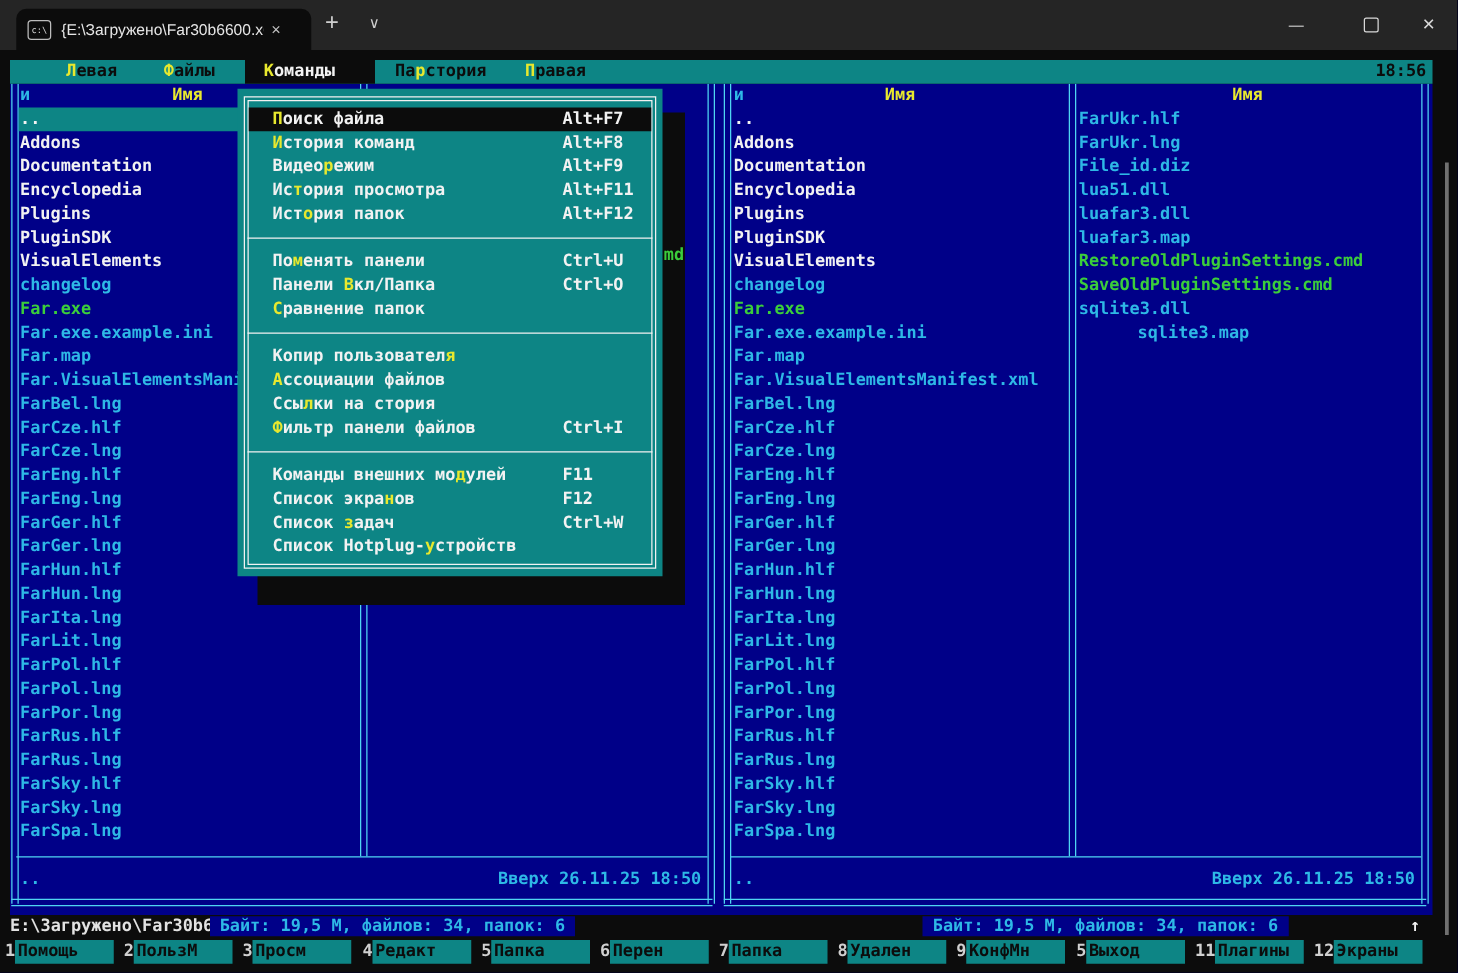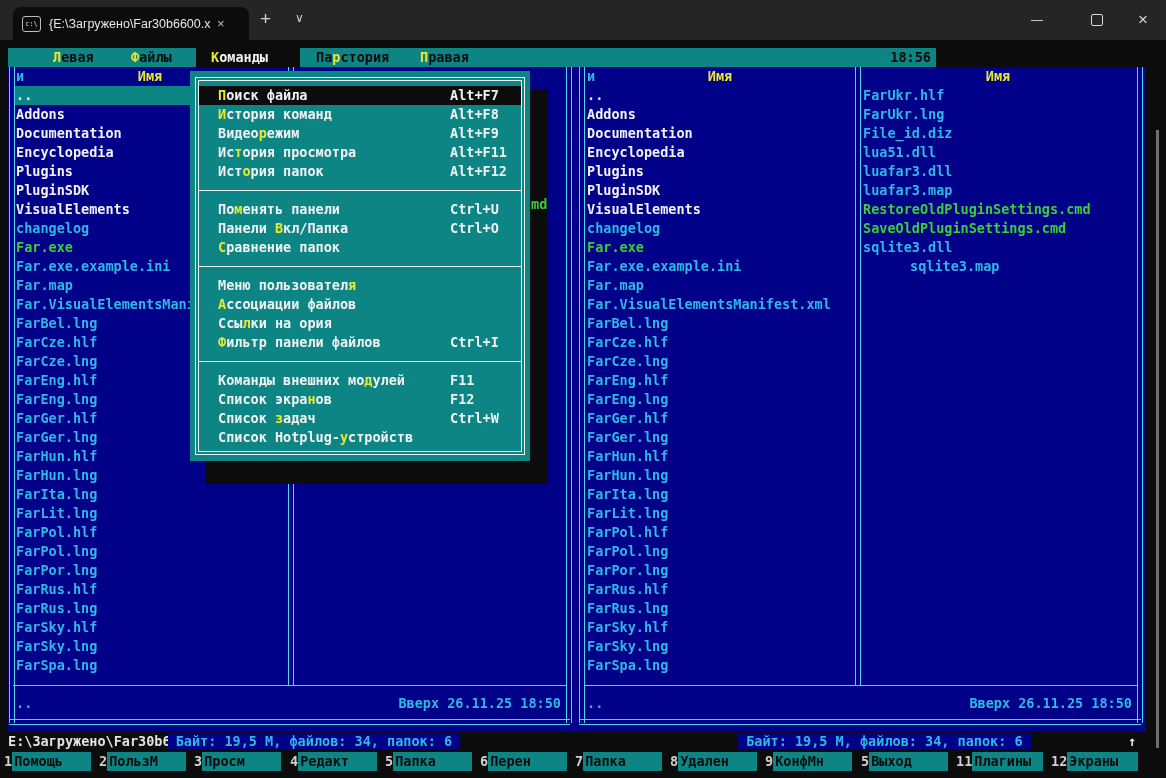--- a/index.html
+++ b/index.html
@@ -65,21 +65,21 @@
     <div class="tbtn" style="left:1074px;">
       <div class="maxbox"></div>
     </div>
     <div class="tbtn" style="left:1120px;font-size:17px;font-weight:400;">×</div>
   </div>
 
   <div class="abs" style="left:0;top:40px;width:1166px;height:738px;background:#0C0C0C;">
 
     <div class="abs navy-bg" style="left:8px;top:27px;width:1138px;height:665px;"></div>
 
-    <div class="abs teal-bg" style="left:8px;top:8px;width:928px;height:19px;z-index:8;">
+    <div class="abs teal-bg" style="left:8px;top:8px;width:1138px;height:19px;z-index:8;">
       <div id="menubar-items">
           <div class="r" style="left: 45px;"><span class="c-black"></span><span class="c-yellow">Л</span><span class="c-black">евая</span></div>
           <div class="r" style="left: 123px;"><span class="c-black"></span><span class="c-yellow">Ф</span><span class="c-black">айлы</span></div>
           <div class="r" style="left: 188px; top: 0px; width: 104px; background: rgb(12, 12, 12);"></div>
           <div class="r" style="left: 203px;"><span class="c-white"></span><span class="c-yellow">К</span><span class="c-white">оманды</span></div>
           <div class="r" style="left: 308px;"><span class="c-black">Па</span><span class="c-yellow">р</span><span class="c-black">стория</span></div>
           <div class="r" style="left: 412px;"><span class="c-black"></span><span class="c-yellow">П</span><span class="c-black">равая</span></div>
         </div>
       <div class="r c-black" style="right:5px;">18:56</div>
     </div>
@@ -203,23 +203,23 @@
           <div class="menu-row sel" style="top: 15px;"><span class="lbl"><span></span><span class="c-yellow">П</span><span>оиск файла</span></span><span class="sc">Alt+F7</span></div>
           <div class="menu-row" style="top: 34px;"><span class="lbl"><span></span><span class="c-yellow">И</span><span>стория команд</span></span><span class="sc">Alt+F8</span></div>
           <div class="menu-row" style="top: 53px;"><span class="lbl"><span>Видео</span><span class="c-yellow">р</span><span>ежим</span></span><span class="sc">Alt+F9</span></div>
           <div class="menu-row" style="top: 72px;"><span class="lbl"><span>Ис</span><span class="c-yellow">т</span><span>ория просмотра</span></span><span class="sc">Alt+F11</span></div>
           <div class="menu-row" style="top: 91px;"><span class="lbl"><span>Ист</span><span class="c-yellow">о</span><span>рия папок</span></span><span class="sc">Alt+F12</span></div>
           <div class="menu-sep" style="top: 119px;"></div>
           <div class="menu-row" style="top: 129px;"><span class="lbl"><span>По</span><span class="c-yellow">м</span><span>енять панели</span></span><span class="sc">Ctrl+U</span></div>
           <div class="menu-row" style="top: 148px;"><span class="lbl"><span>Панели </span><span class="c-yellow">В</span><span>кл/Папка</span></span><span class="sc">Ctrl+O</span></div>
           <div class="menu-row" style="top: 167px;"><span class="lbl"><span></span><span class="c-yellow">С</span><span>равнение папок</span></span><span class="sc"></span></div>
           <div class="menu-sep" style="top: 195px;"></div>
-          <div class="menu-row" style="top: 205px;"><span class="lbl"><span>Меню пользовател</span><span class="c-yellow">я</span><span></span></span><span class="sc"></span></div>
+          <div class="menu-row" style="top: 205px;"><span class="lbl"><span>Копир пользовател</span><span class="c-yellow">я</span><span></span></span><span class="sc"></span></div>
           <div class="menu-row" style="top: 224px;"><span class="lbl"><span></span><span class="c-yellow">А</span><span>ссоциации файлов</span></span><span class="sc"></span></div>
-          <div class="menu-row" style="top: 243px;"><span class="lbl"><span>Ссы</span><span class="c-yellow">л</span><span>ки на ория</span></span><span class="sc"></span></div>
+          <div class="menu-row" style="top: 243px;"><span class="lbl"><span>Ссы</span><span class="c-yellow">л</span><span>ки на стория</span></span><span class="sc"></span></div>
           <div class="menu-row" style="top: 262px;"><span class="lbl"><span></span><span class="c-yellow">Ф</span><span>ильтр панели файлов</span></span><span class="sc">Ctrl+I</span></div>
           <div class="menu-sep" style="top: 290px;"></div>
           <div class="menu-row" style="top: 300px;"><span class="lbl"><span>Команды внешних мо</span><span class="c-yellow">д</span><span>улей</span></span><span class="sc">F11</span></div>
           <div class="menu-row" style="top: 319px;"><span class="lbl"><span>Список экра</span><span class="c-yellow">н</span><span>ов</span></span><span class="sc">F12</span></div>
           <div class="menu-row" style="top: 338px;"><span class="lbl"><span>Список </span><span class="c-yellow">з</span><span>адач</span></span><span class="sc">Ctrl+W</span></div>
           <div class="menu-row" style="top: 357px;"><span class="lbl"><span>Список Hotplug-</span><span class="c-yellow">у</span><span>стройств</span></span><span class="sc"></span></div>
         </div>
     </div>
 
     <div class="r c-gray" style="left:8px;top:692px;color:#E2E2E2;">E:\Загружено\Far30b6600.x64.20251124&gt;</div>

